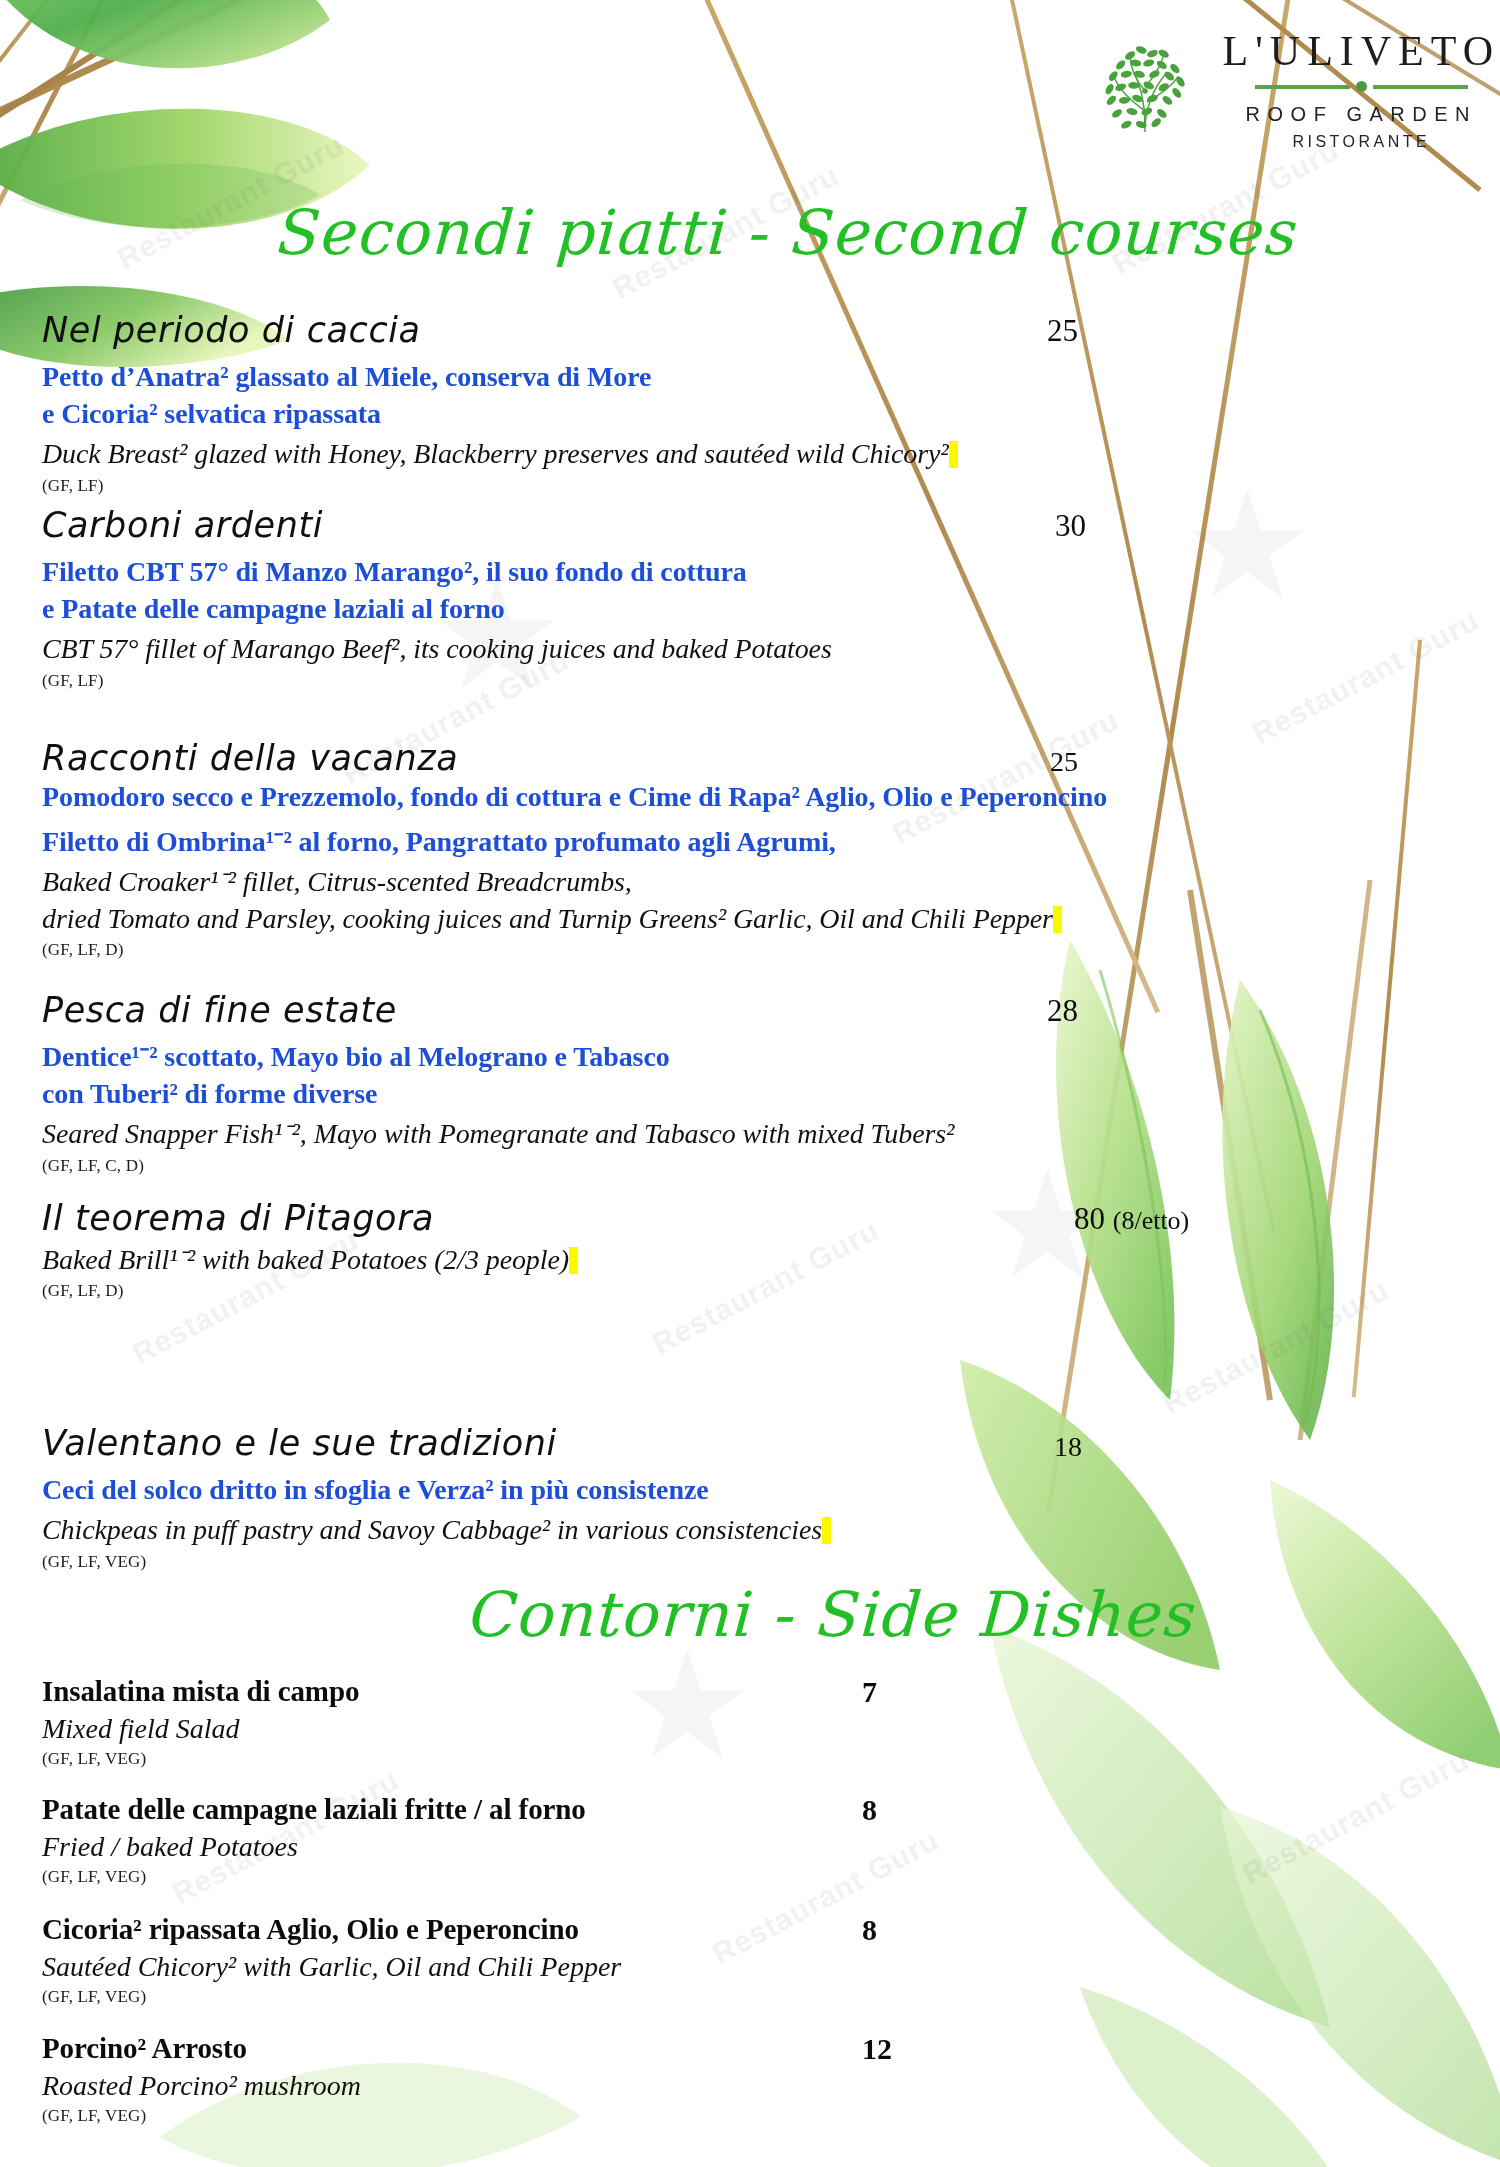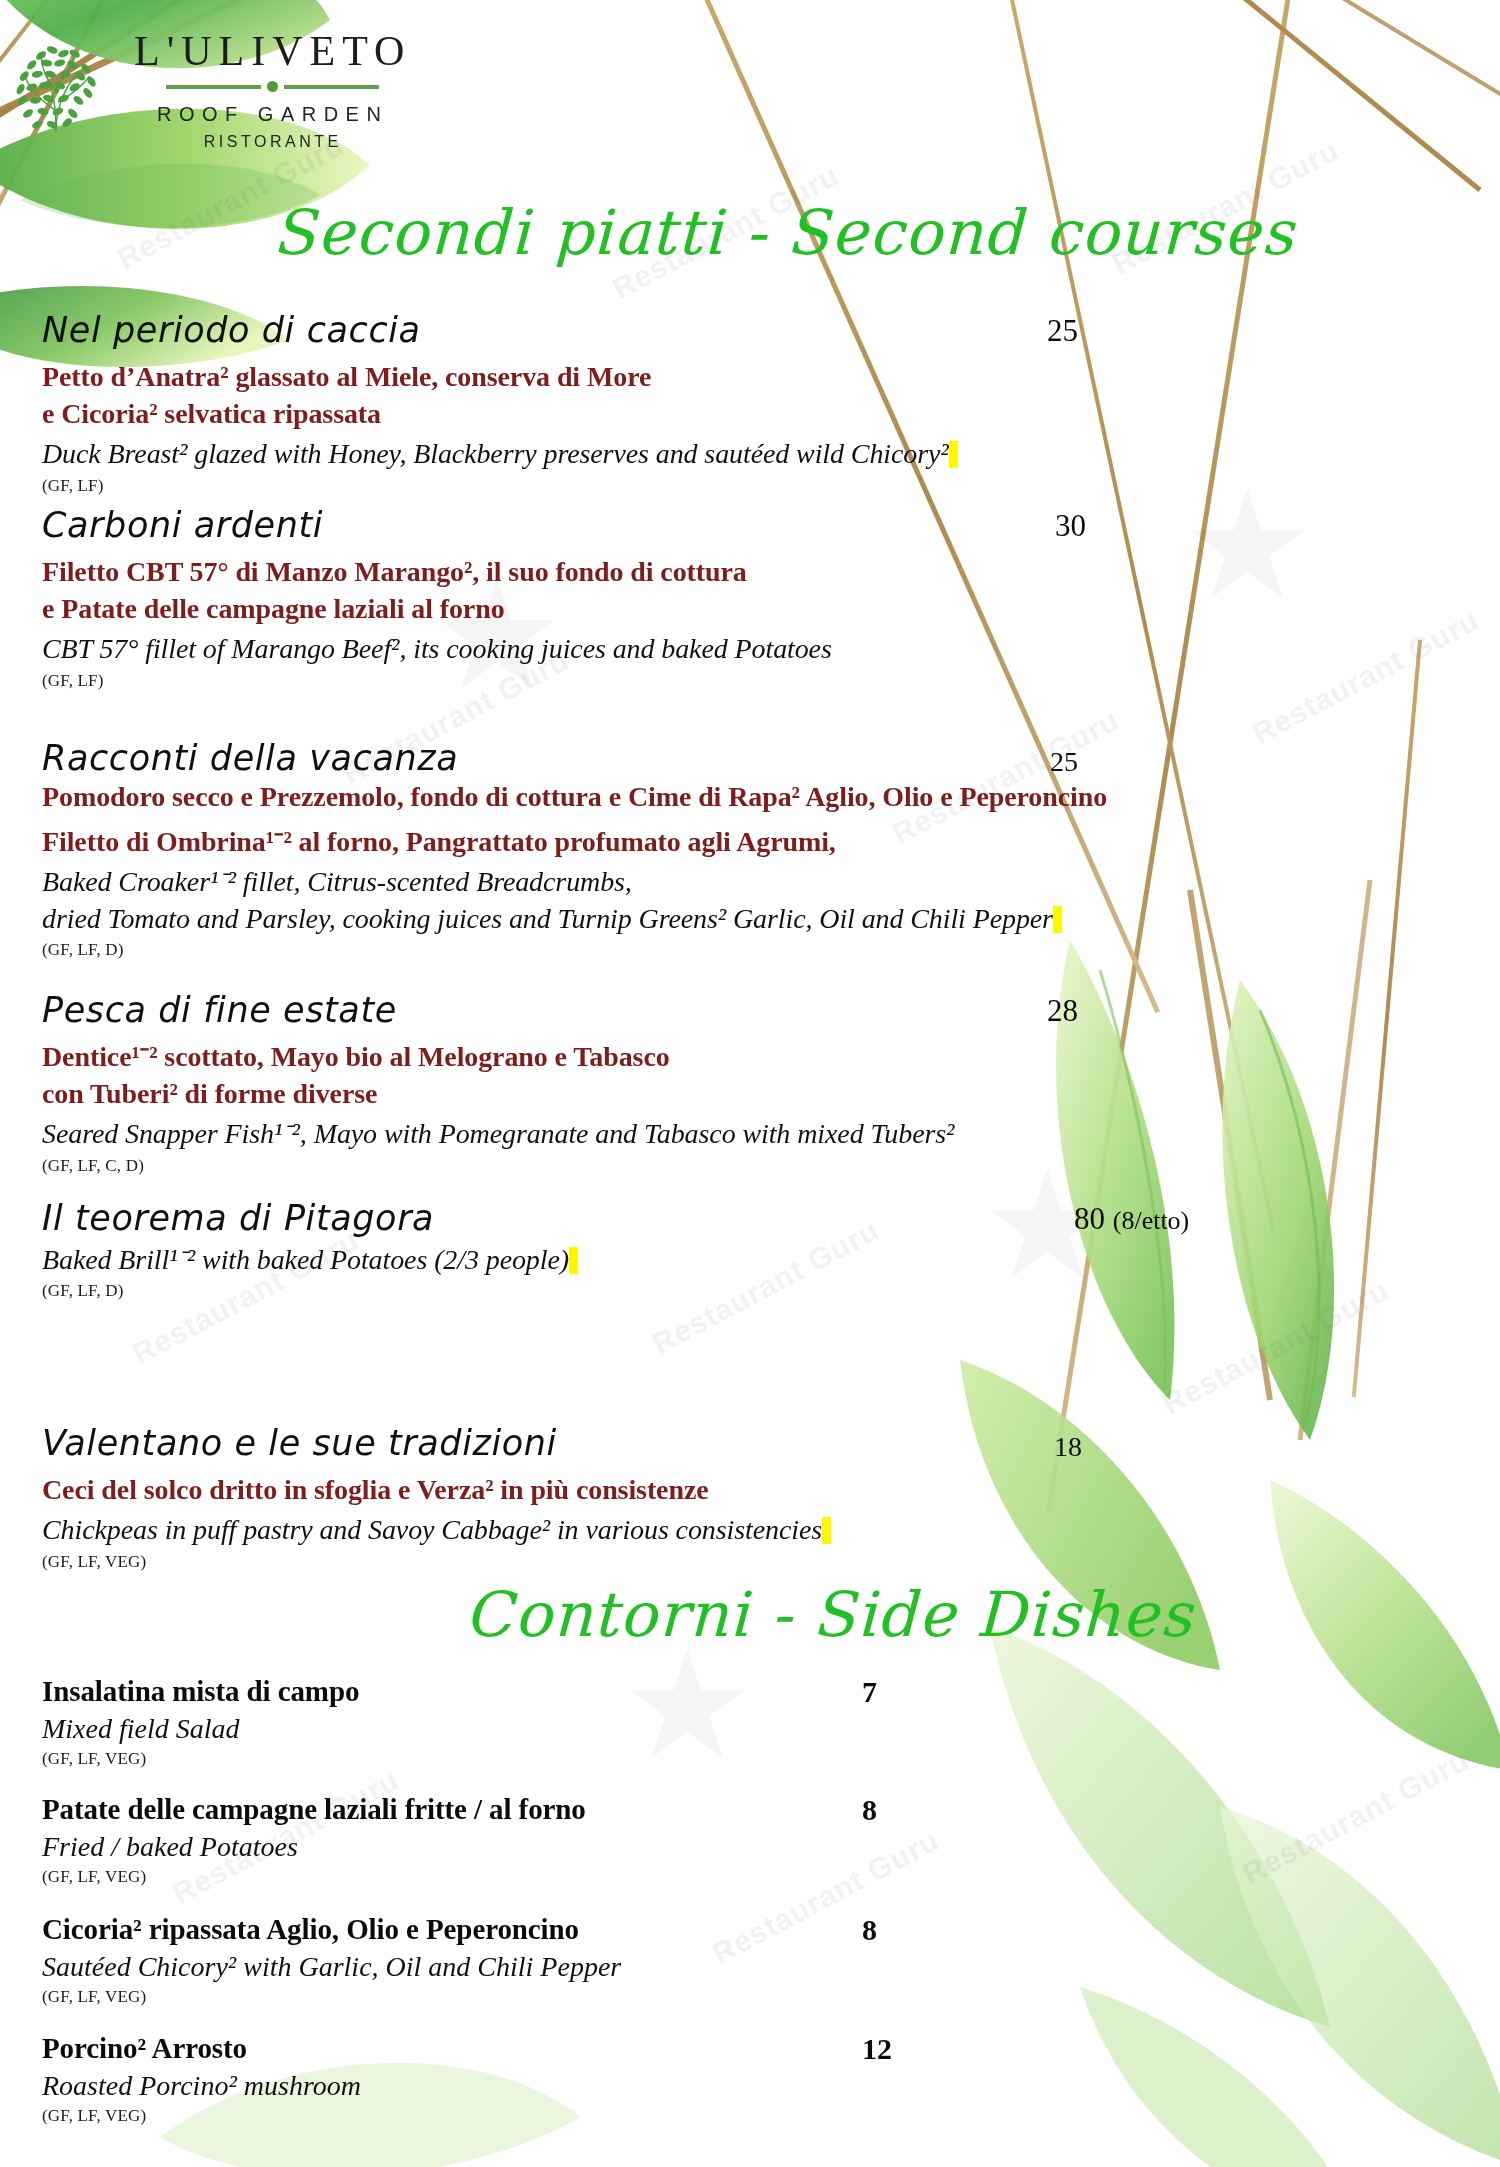--- a/index.html
+++ b/index.html
@@ -58,21 +58,21 @@
     position: relative;
     z-index: 5;
   }
 
   
   .logo-block {
     position: absolute;
     left: 0; right: 0;
     top: 30px;
     display: flex;
-    justify-content: flex-start;
+    justify-content: flex-end;
     align-items: center;
     gap: 22px;
   }
   .logo-emblem {
     width: 112px;
     height: 112px;
     flex: 0 0 auto;
   }
   .logo-text { text-align: center; }
   .logo-name {
@@ -149,21 +149,21 @@
     color: #0d0d0d;
   }
   .dish-price .etto {
     font-size: 26px;
   }
 
   .it-line {
     font-family: "Liberation Serif", serif;
     font-weight: 700;
     font-size: 28px;
-    color: #7f1d1d;
+    color: #1d4ed8;
     line-height: 1.33;
     white-space: nowrap;
     letter-spacing: -0.1px;
   }
   .en-line {
     font-family: "Liberation Serif", serif;
     font-style: italic;
     font-weight: 400;
     font-size: 28px;
     color: #111111;

